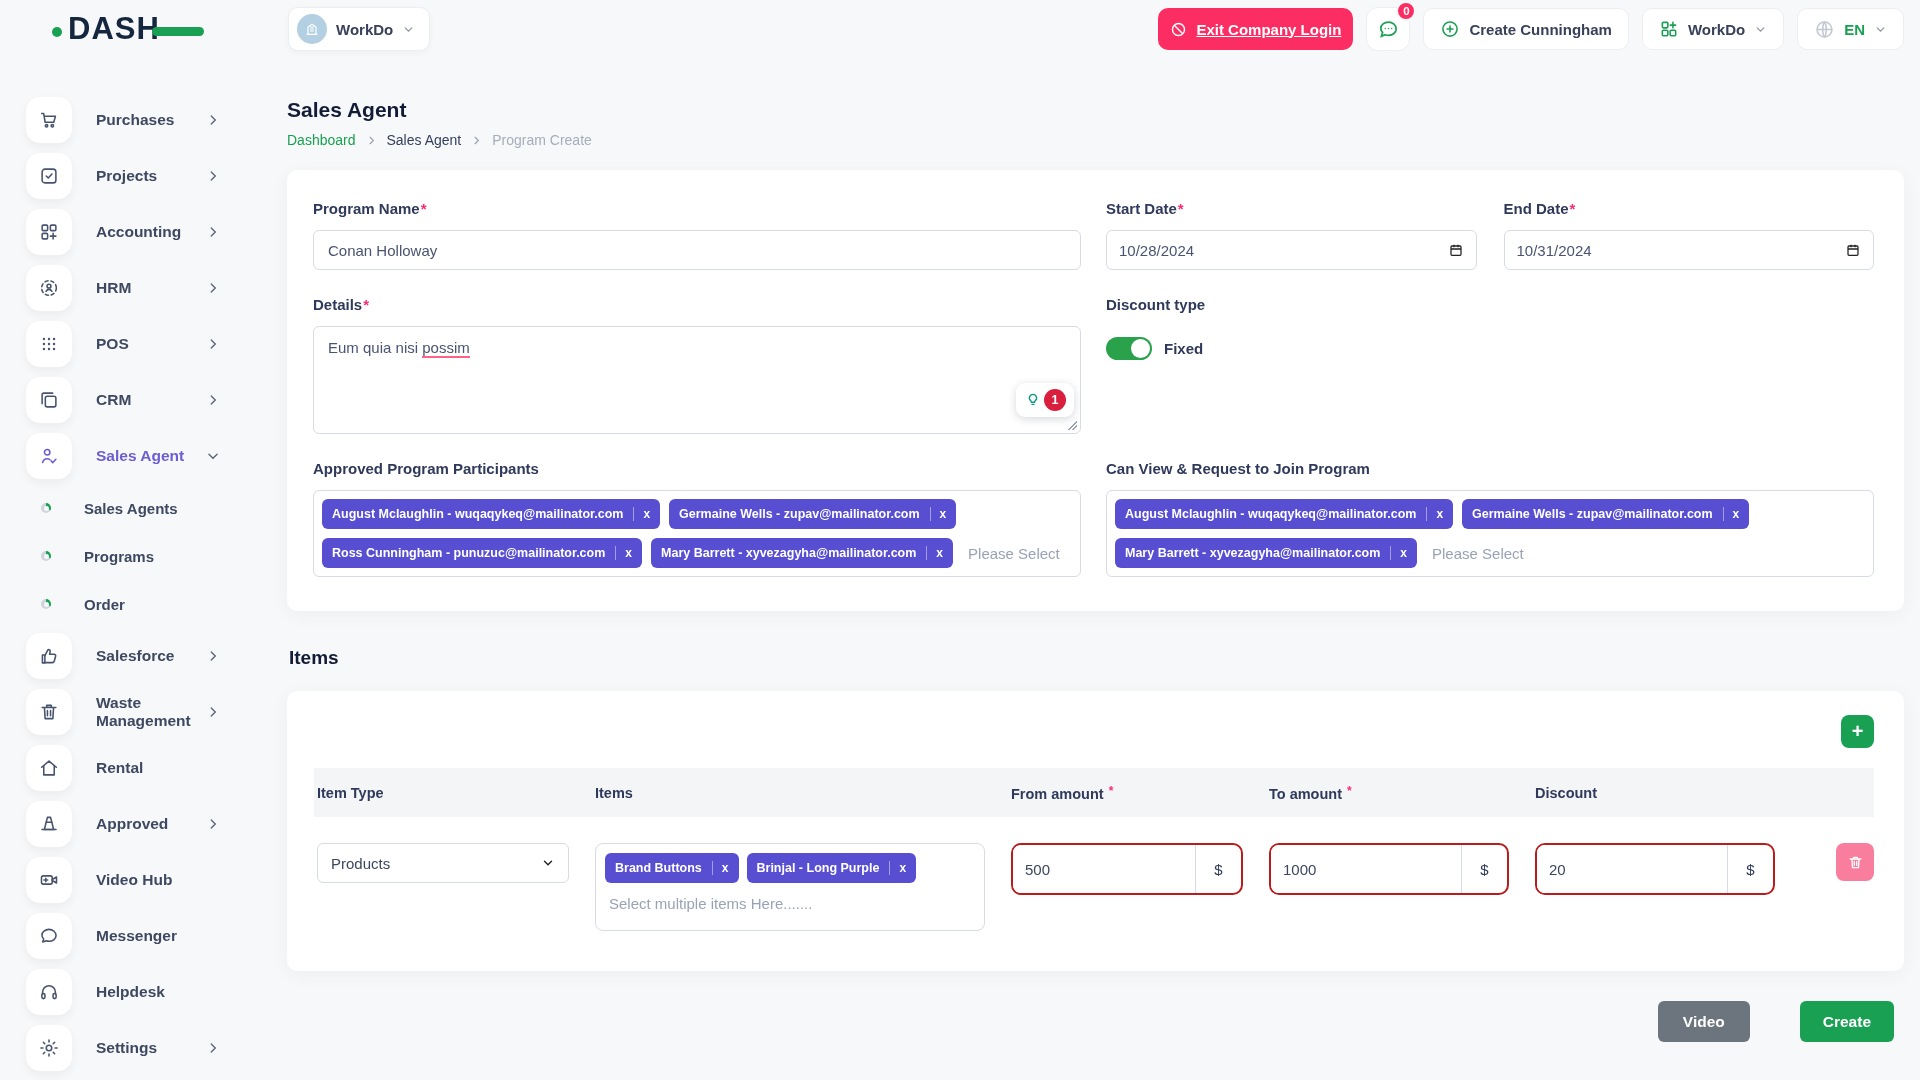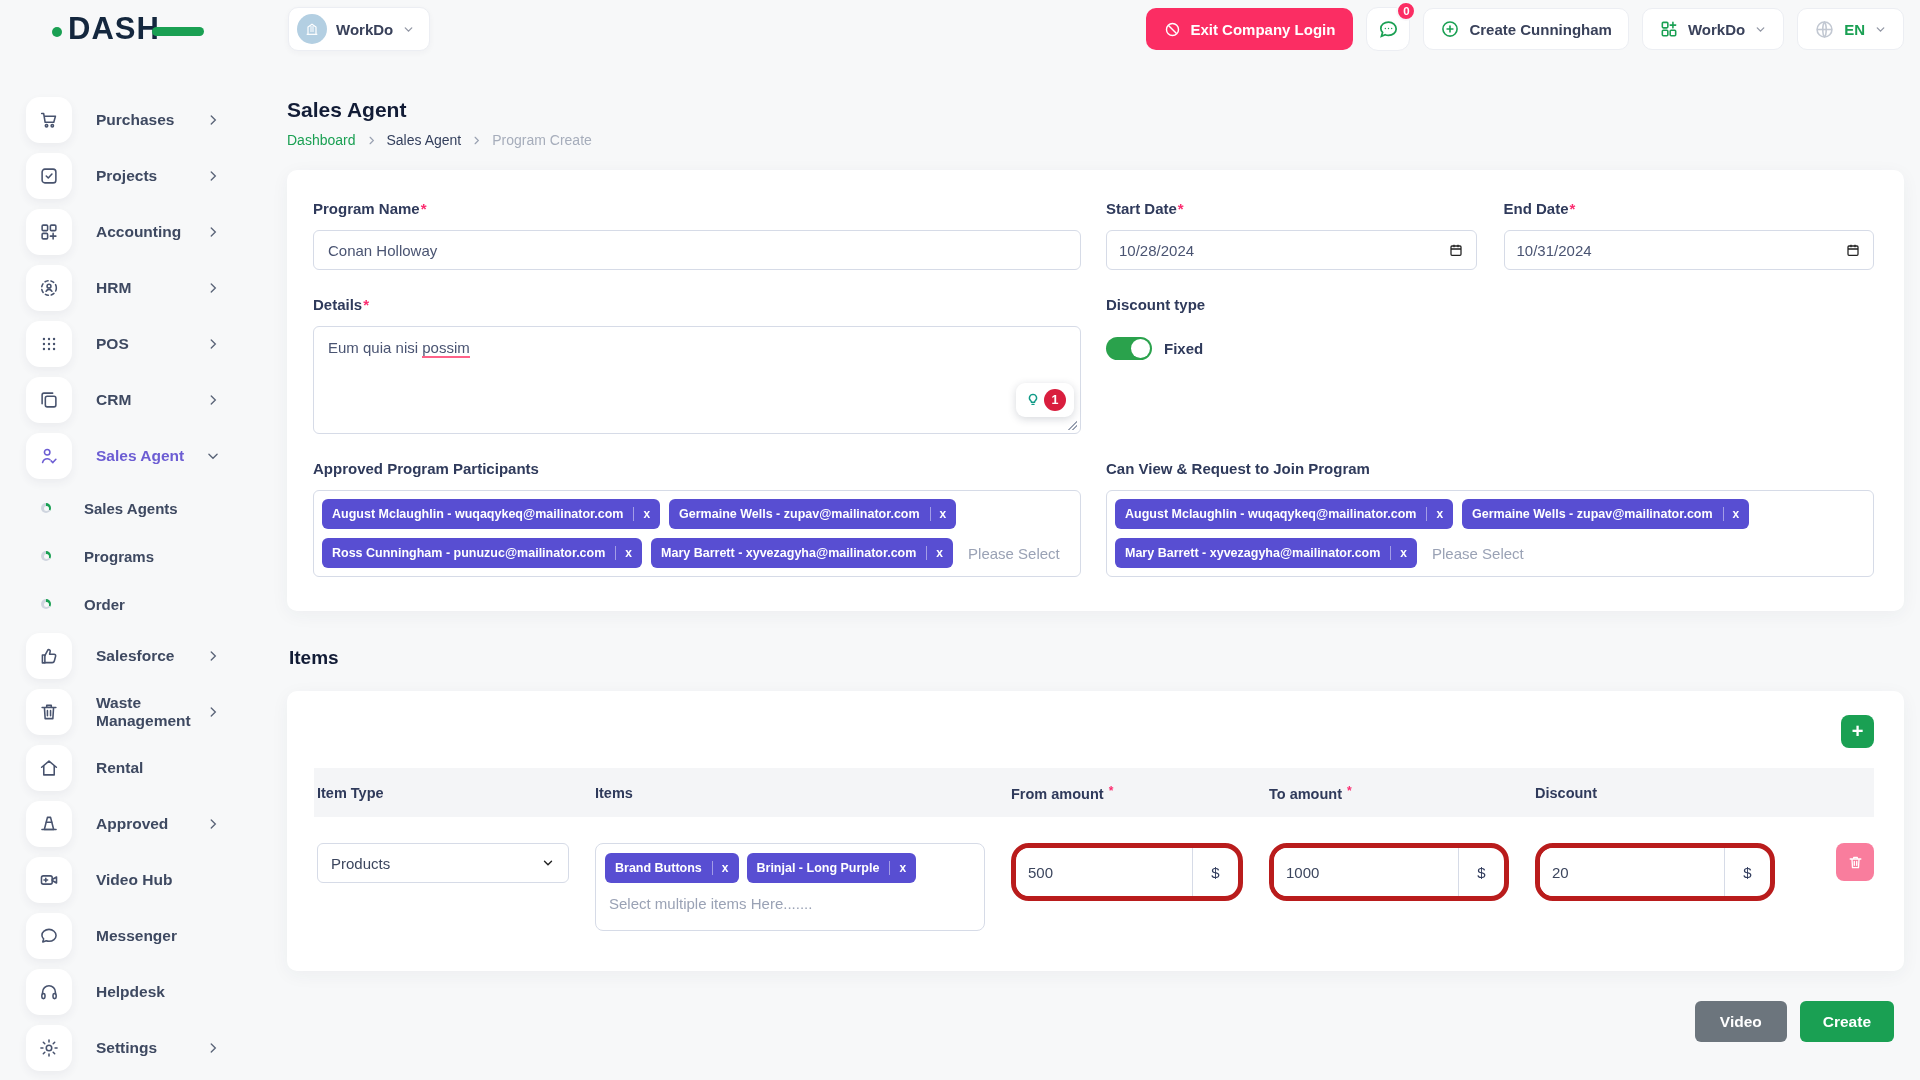--- a/index.html
+++ b/index.html
@@ -13,22 +13,22 @@
   .logo-box { width:258px; padding-left:52px; }
   .logo { font-size:31px; font-weight:800; letter-spacing:1px; color:#14273e; position:relative; display:inline-block; padding-left:16px; }
   .logo::before { content:""; position:absolute; left:0; top:16px; width:10px; height:10px; border-radius:50%; background:#1aa053; }
   .logo::after { content:""; position:absolute; right:-44px; top:16px; width:52px; height:9px; border-radius:5px; background:#1aa053; }
   .ws-pill { margin-left:30px; height:44px; background:#fff; border:1px solid #eceef3; border-radius:10px;
     display:flex; align-items:center; gap:9px; padding:0 14px 0 8px; cursor:pointer; box-shadow:0 2px 6px rgba(40,50,70,.04); }
   .ws-avatar { width:30px; height:30px; border-radius:50%; background:#b3cfe2; display:flex; align-items:center; justify-content:center; }
   .ws-name { font-size:15px; font-weight:700; color:#39415a; }
   .hdr-right { margin-left:auto; display:flex; align-items:center; gap:13px; }
   .btn-exit { height:42px; background:#fb2d63; color:#fff; border:none; border-radius:10px;
-    font-size:15px; font-weight:700; display:flex; align-items:center; gap:9px; padding:0 18px; cursor:pointer;
-    font-family:inherit; }
+    font-size:15px; font-weight:700; display:flex; align-items:center; gap:9px; padding:0 12px; cursor:pointer;
+    font-family:inherit;text-decoration:underline; }
   .icon-btn { position:relative; width:44px; height:44px; background:#fff; border:1px solid #eceef3; border-radius:12px;
     display:flex; align-items:center; justify-content:center; cursor:pointer; }
   .badge { position:absolute; top:-7px; right:-7px; min-width:20px; height:20px; border-radius:50%;
     background:#fb2d63; color:#fff; font-size:11.5px; font-weight:700; display:flex; align-items:center; justify-content:center; border:2px solid #f7f8f9; }
   .pill-btn { height:42px; background:#fff; border:1px solid #eceef3; border-radius:10px; display:flex; align-items:center;
     gap:9px; padding:0 16px; font-size:15px; font-weight:700; color:#39415a; cursor:pointer; font-family:inherit; }
   .lang-en { color:#1aa053; }
   .chev { opacity:.55; }
 
   
@@ -104,32 +104,32 @@
   .th { font-size:14.5px; font-weight:700; color:#2f3a5b; }
   .th .req { font-size:12px; vertical-align:4px; }
   .itable-body { display:grid; grid-template-columns:252px 390px 232px 240px 240px 1fr; column-gap:26px;
     margin-top:26px; align-items:start; padding-left:3px; }
   .select { width:100%; height:40px; border:1px solid #d6dbe7; border-radius:6px; background:#fff;
     display:flex; align-items:center; padding:0 13px; font-size:15px; color:#3c465e; cursor:pointer; }
   .select .chev { margin-left:auto; opacity:1; color:#222; }
   .multibox { border:1px solid #d6dbe7; border-radius:8px; background:#fff; padding:9px; min-height:88px; }
   .multibox .tags { display:flex; flex-wrap:wrap; gap:8px; }
   .multibox .ph { color:#9aa2b5; font-size:15px; margin:12px 0 2px 4px; }
-  .igroup { display:flex; width:100%; height:58px; border:5px solid #b91c1c; border-radius:18px; overflow:hidden; background:#fff; }
+  .igroup { display:flex; width:100%; height:52px; border:2px solid #b91c1c; border-radius:10px; overflow:hidden; background:#fff; }
   .igroup input { flex:1; min-width:0; border:none; outline:none; padding:0 12px; font-size:15px; color:#3c465e; font-family:inherit; }
   .igroup .suffix { width:46px; border-left:1px solid #d6dbe7; display:flex; align-items:center; justify-content:center;
     font-size:15px; color:#2f3a5b; }
   .btn-del { width:38px; height:38px; background:#f97d9d; border:none; border-radius:8px; color:#fff;
     display:flex; align-items:center; justify-content:center; cursor:pointer; justify-self:end; }
 
   .actions { display:flex; justify-content:flex-end; gap:13px; margin-top:30px; padding-right:10px; }
   .btn-cancel { background:#6c757d; color:#fff; border:none; border-radius:6px; padding:0 25px; height:41px;
     font-size:15.5px; font-weight:600; cursor:pointer; font-family:inherit; }
   .btn-create { background:#1aa053; color:#fff; border:none; border-radius:6px; padding:0 23px; height:41px;
-    font-size:15.5px; font-weight:600; cursor:pointer; font-family:inherit; }
+    font-size:15.5px; font-weight:600; cursor:pointer; font-family:inherit;margin-left:37px; }
 </style>
 </head>
 <body>
 
 <div class="header">
   <div class="logo-box">
     <span class="logo">DASH</span>
   </div>
   <div class="ws-pill">
     <span class="ws-avatar">

